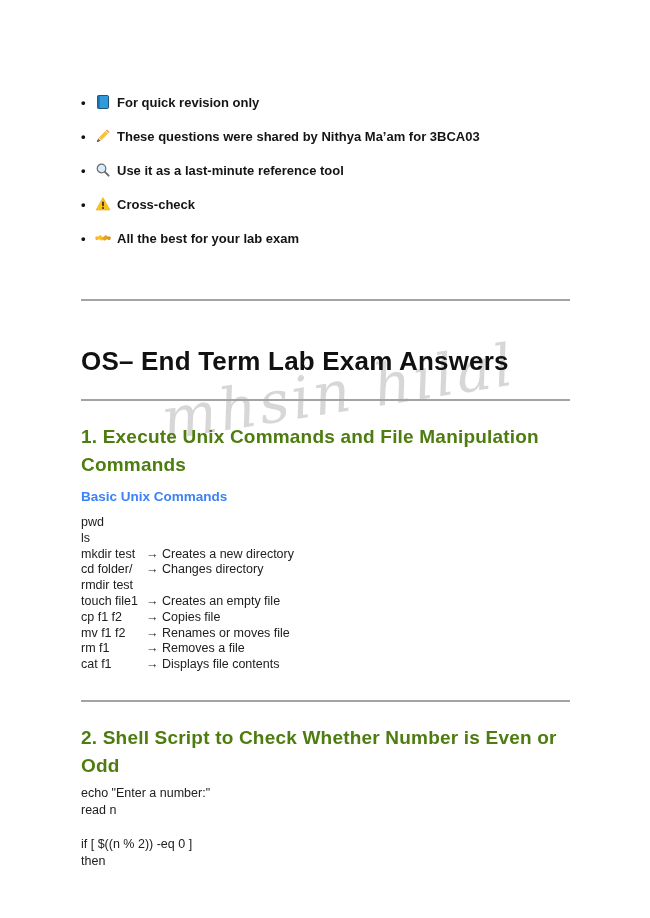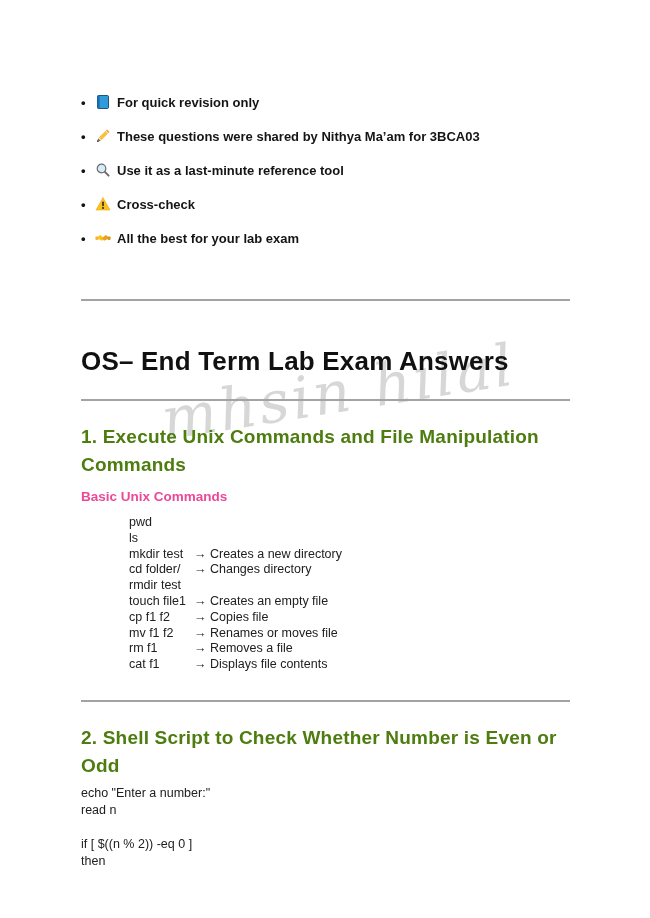--- a/index.html
+++ b/index.html
@@ -71,24 +71,24 @@
     line-height:28px;
     font-weight:700;
     color:#4d7c0f;
     letter-spacing:0.2px;
   }
   h3.sub-h {
     margin:10px 0 0 0;
     font-size:13.5px;
     line-height:15px;
     font-weight:700;
-    color:#ec4899;
+    color:#3b82f6;
   }
   .cmd-list { margin-top:11px; font-size:12.5px; color:#202020; }
-  .cmd-row { display:flex; line-height:15.8px;margin-left:48px; }
+  .cmd-row { display:flex; line-height:15.8px; }
   .cmd-row .cmd { min-width:62px; margin-right:3px; white-space:nowrap; }
   .cmd-row .desc { white-space:nowrap; }
   .code-block { margin-top:5px; font-size:12.5px; color:#202020; }
   .code-line { line-height:17px; min-height:17px; white-space:pre; }
 </style>
 </head>
 <body>
 
 <div class="page">
 

